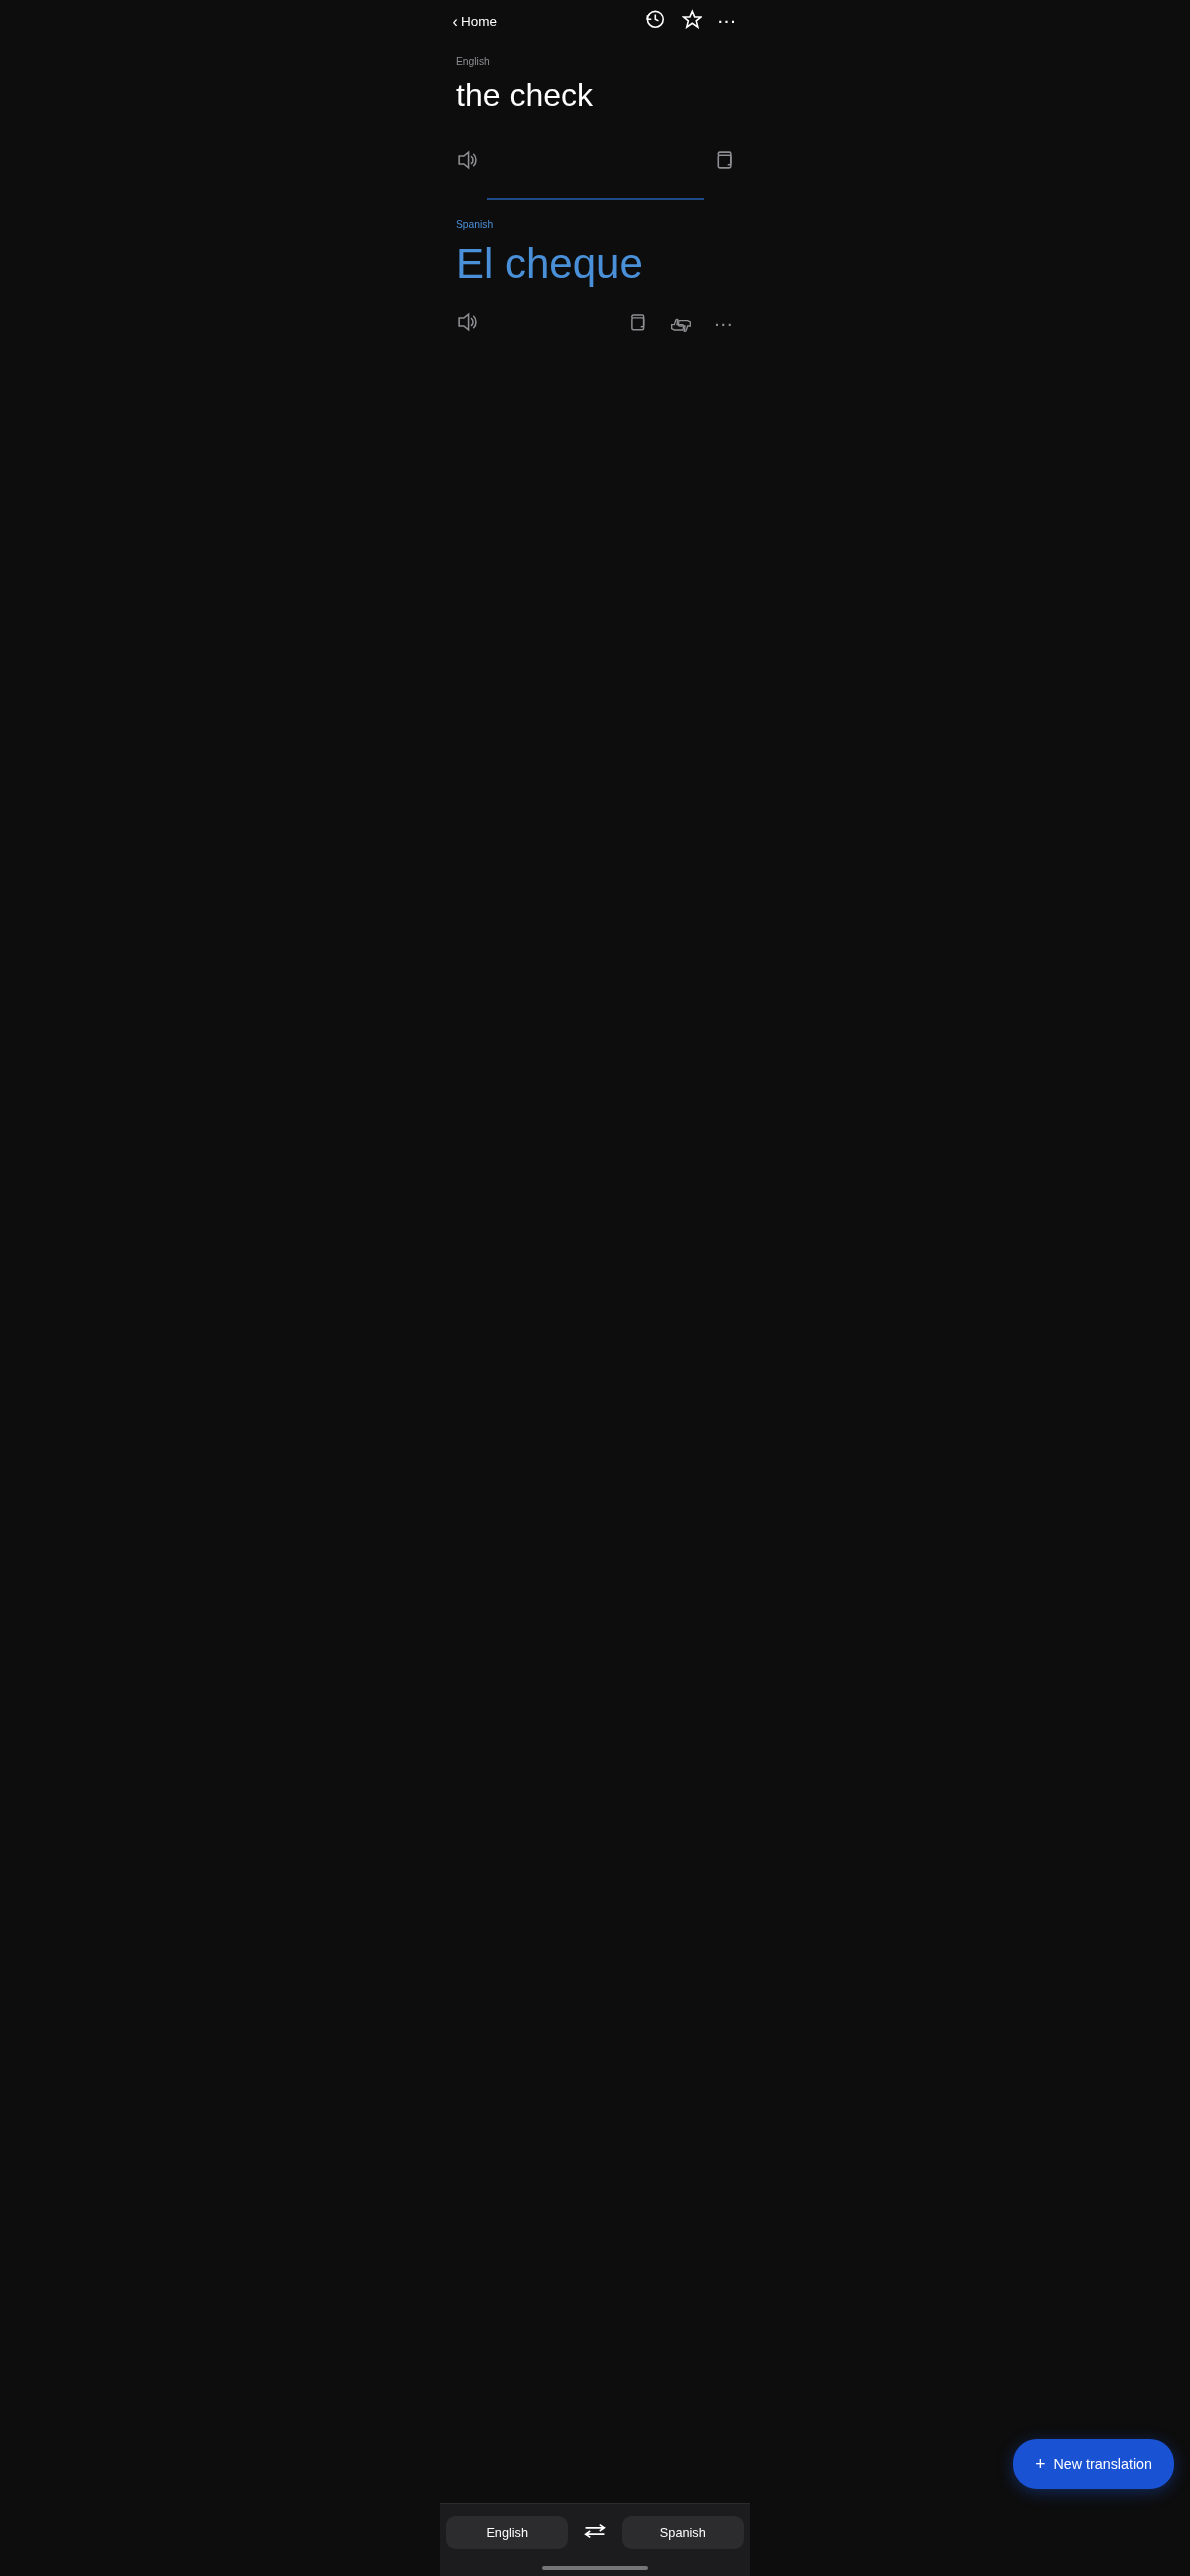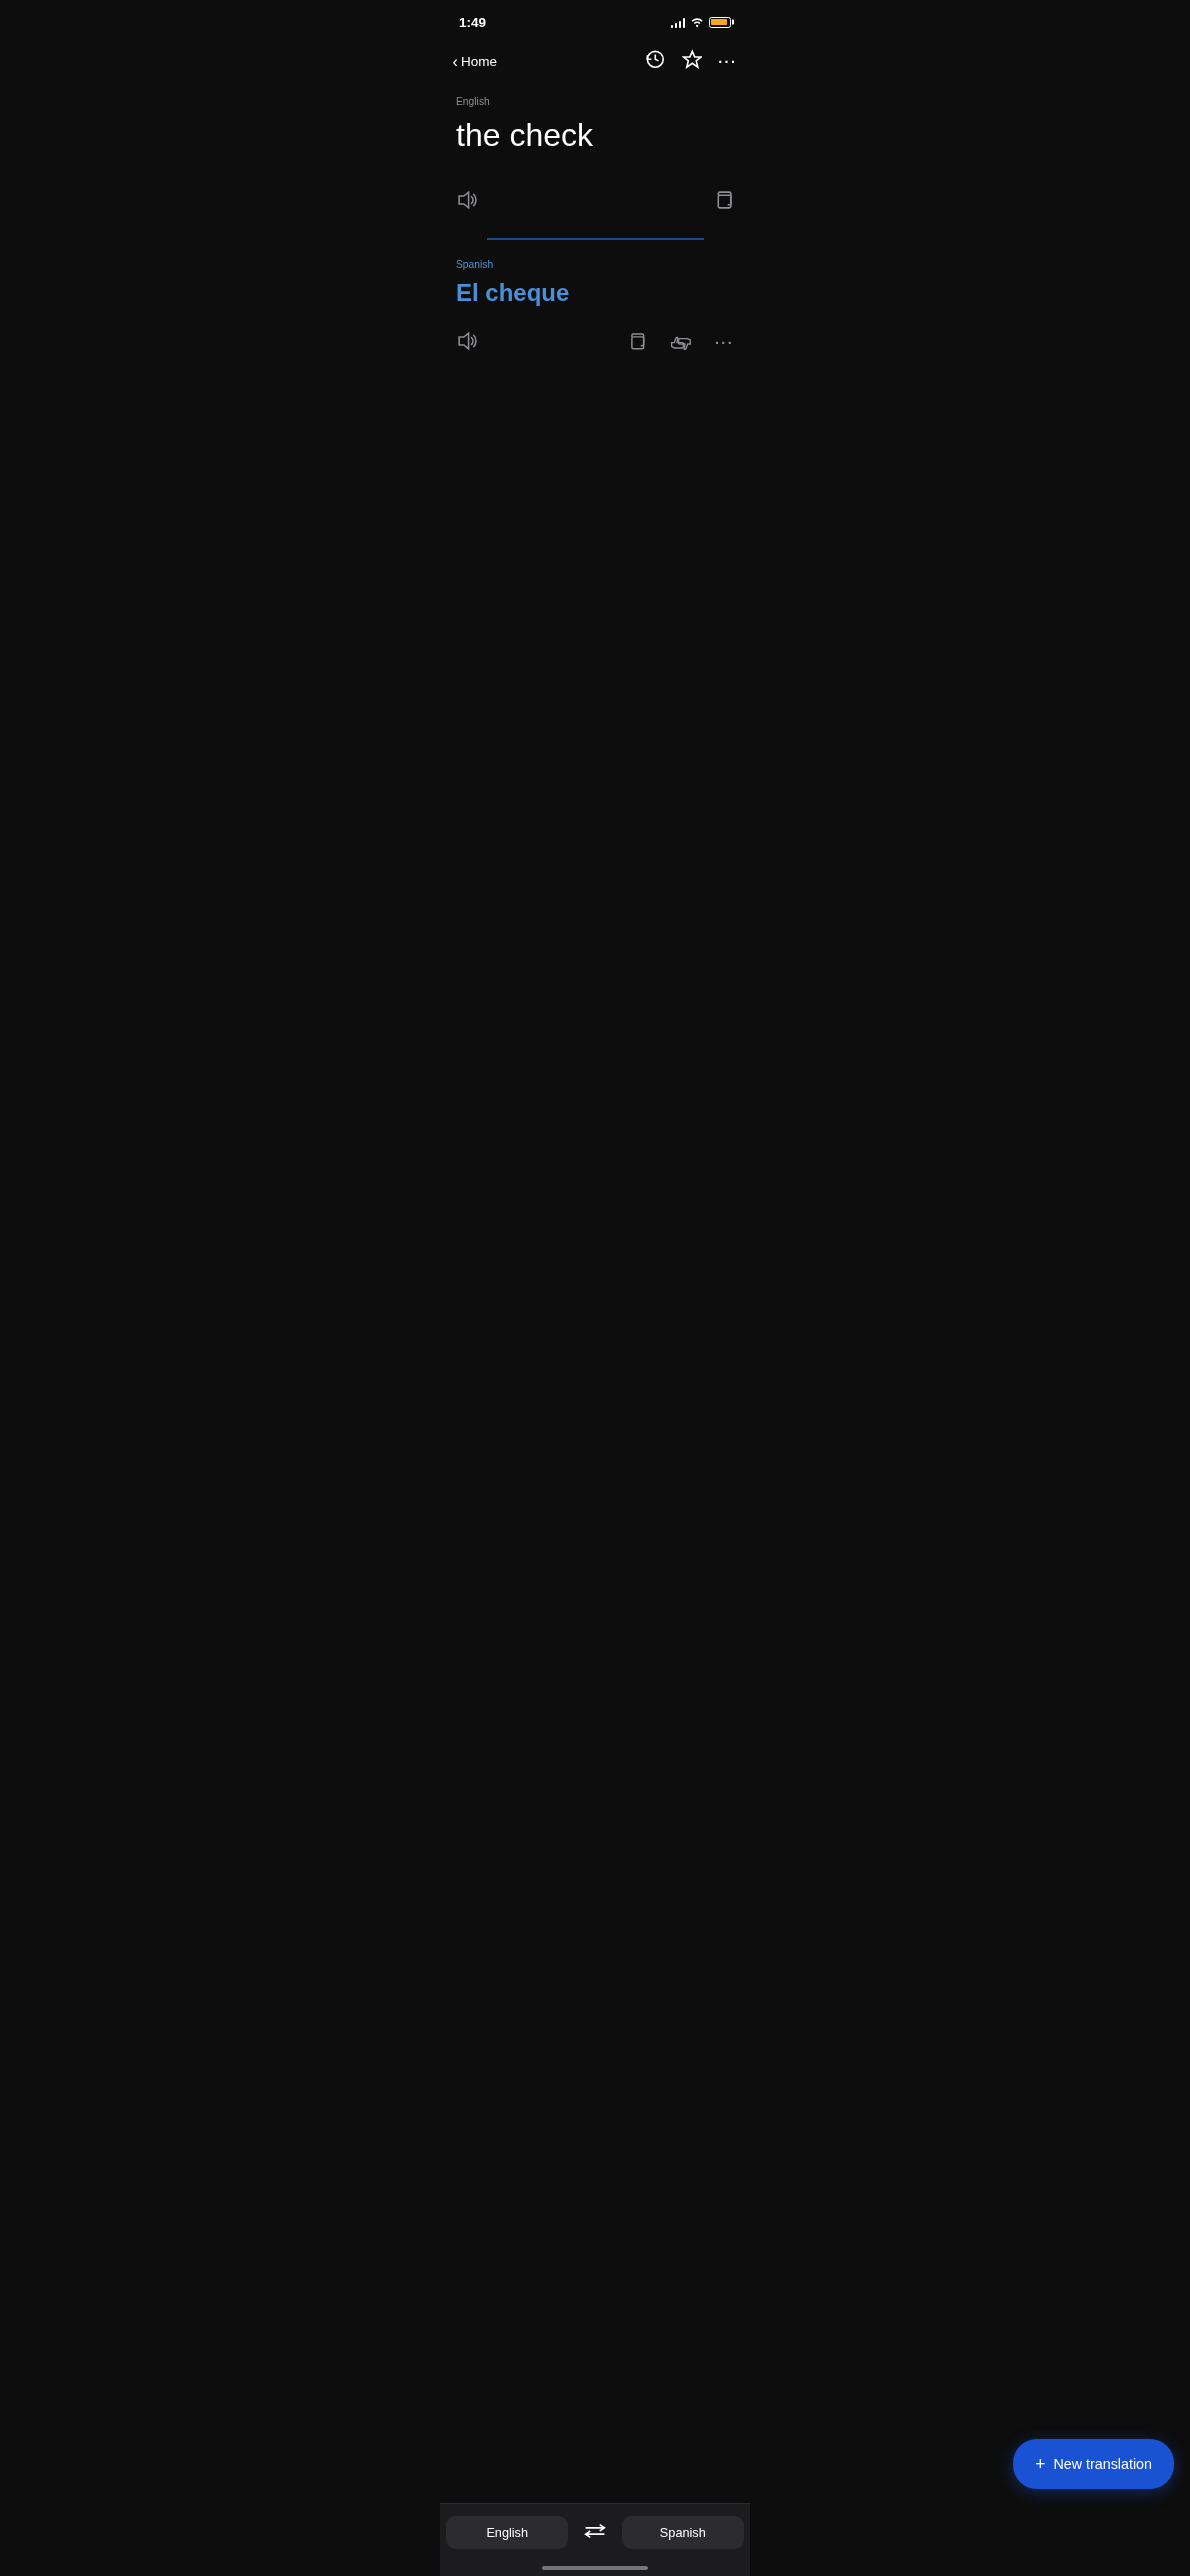--- a/index.html
+++ b/index.html
@@ -166,22 +166,22 @@
     }
 
     .translation-language-label {
       font-size: 10.3px;
       color: #4a90d9;
       margin-bottom: 9.5px;
       font-weight: 500;
     }
 
     .translation-text {
-      font-size: 24px;
-      font-weight: 700;
+      font-size: 42px;
+      font-weight: 400;
       color: #4a90d9;
       line-height: 1.2;
       margin-bottom: 22px;
     }
 
     .translation-actions {
       display: flex;
       align-items: center;
       gap: 22px;
     }
@@ -283,39 +283,20 @@
       flex-direction: column;
       min-height: 670px;
       padding-bottom: 79px;
     }
   </style>
 </head>
 <body>
 
 <div class="page-wrapper">
 
-  <div class="status-bar">
-    <span class="status-time">1:49</span>
-    <div class="status-icons">
-      <div class="signal-bars">
-        <div class="signal-bar" style="height:3.2px"></div>
-        <div class="signal-bar" style="height:4.8px"></div>
-        <div class="signal-bar" style="height:7.1px"></div>
-        <div class="signal-bar" style="height:9.5px"></div>
-      </div>
-      <span style="font-size:11px; color:#fff;">
-        <svg width="14.3" height="11" viewBox="0 0 18 14" fill="white">
-          <path d="M9 11a1.5 1.5 0 110 3 1.5 1.5 0 010-3zm0-4a6 6 0 014.24 1.76l-1.42 1.42A4 4 0 009 9a4 4 0 00-2.83 1.17L4.76 8.76A6 6 0 019 7zm0-4a10 10 0 017.07 2.93L14.65 7.35A8 8 0 009 5a8 8 0 00-5.66 2.34L1.93 5.93A10 10 0 019 3z"></path>
-        </svg>
-      </span>
-      <div class="battery-icon">
-        <div class="battery-fill" style="background:#f5a623;"></div>
-      </div>
-    </div>
-  </div>
 
   <div class="nav-bar">
     <div class="nav-back">
       <span class="nav-back-chevron">‹</span>
       <span>Home</span>
     </div>
     <div class="nav-actions">
       <span class="nav-icon">
         <svg width="20.6" height="20.6" viewBox="0 0 26 26" fill="none" stroke="white" stroke-width="2">
           <circle cx="13" cy="13" r="10"></circle>

